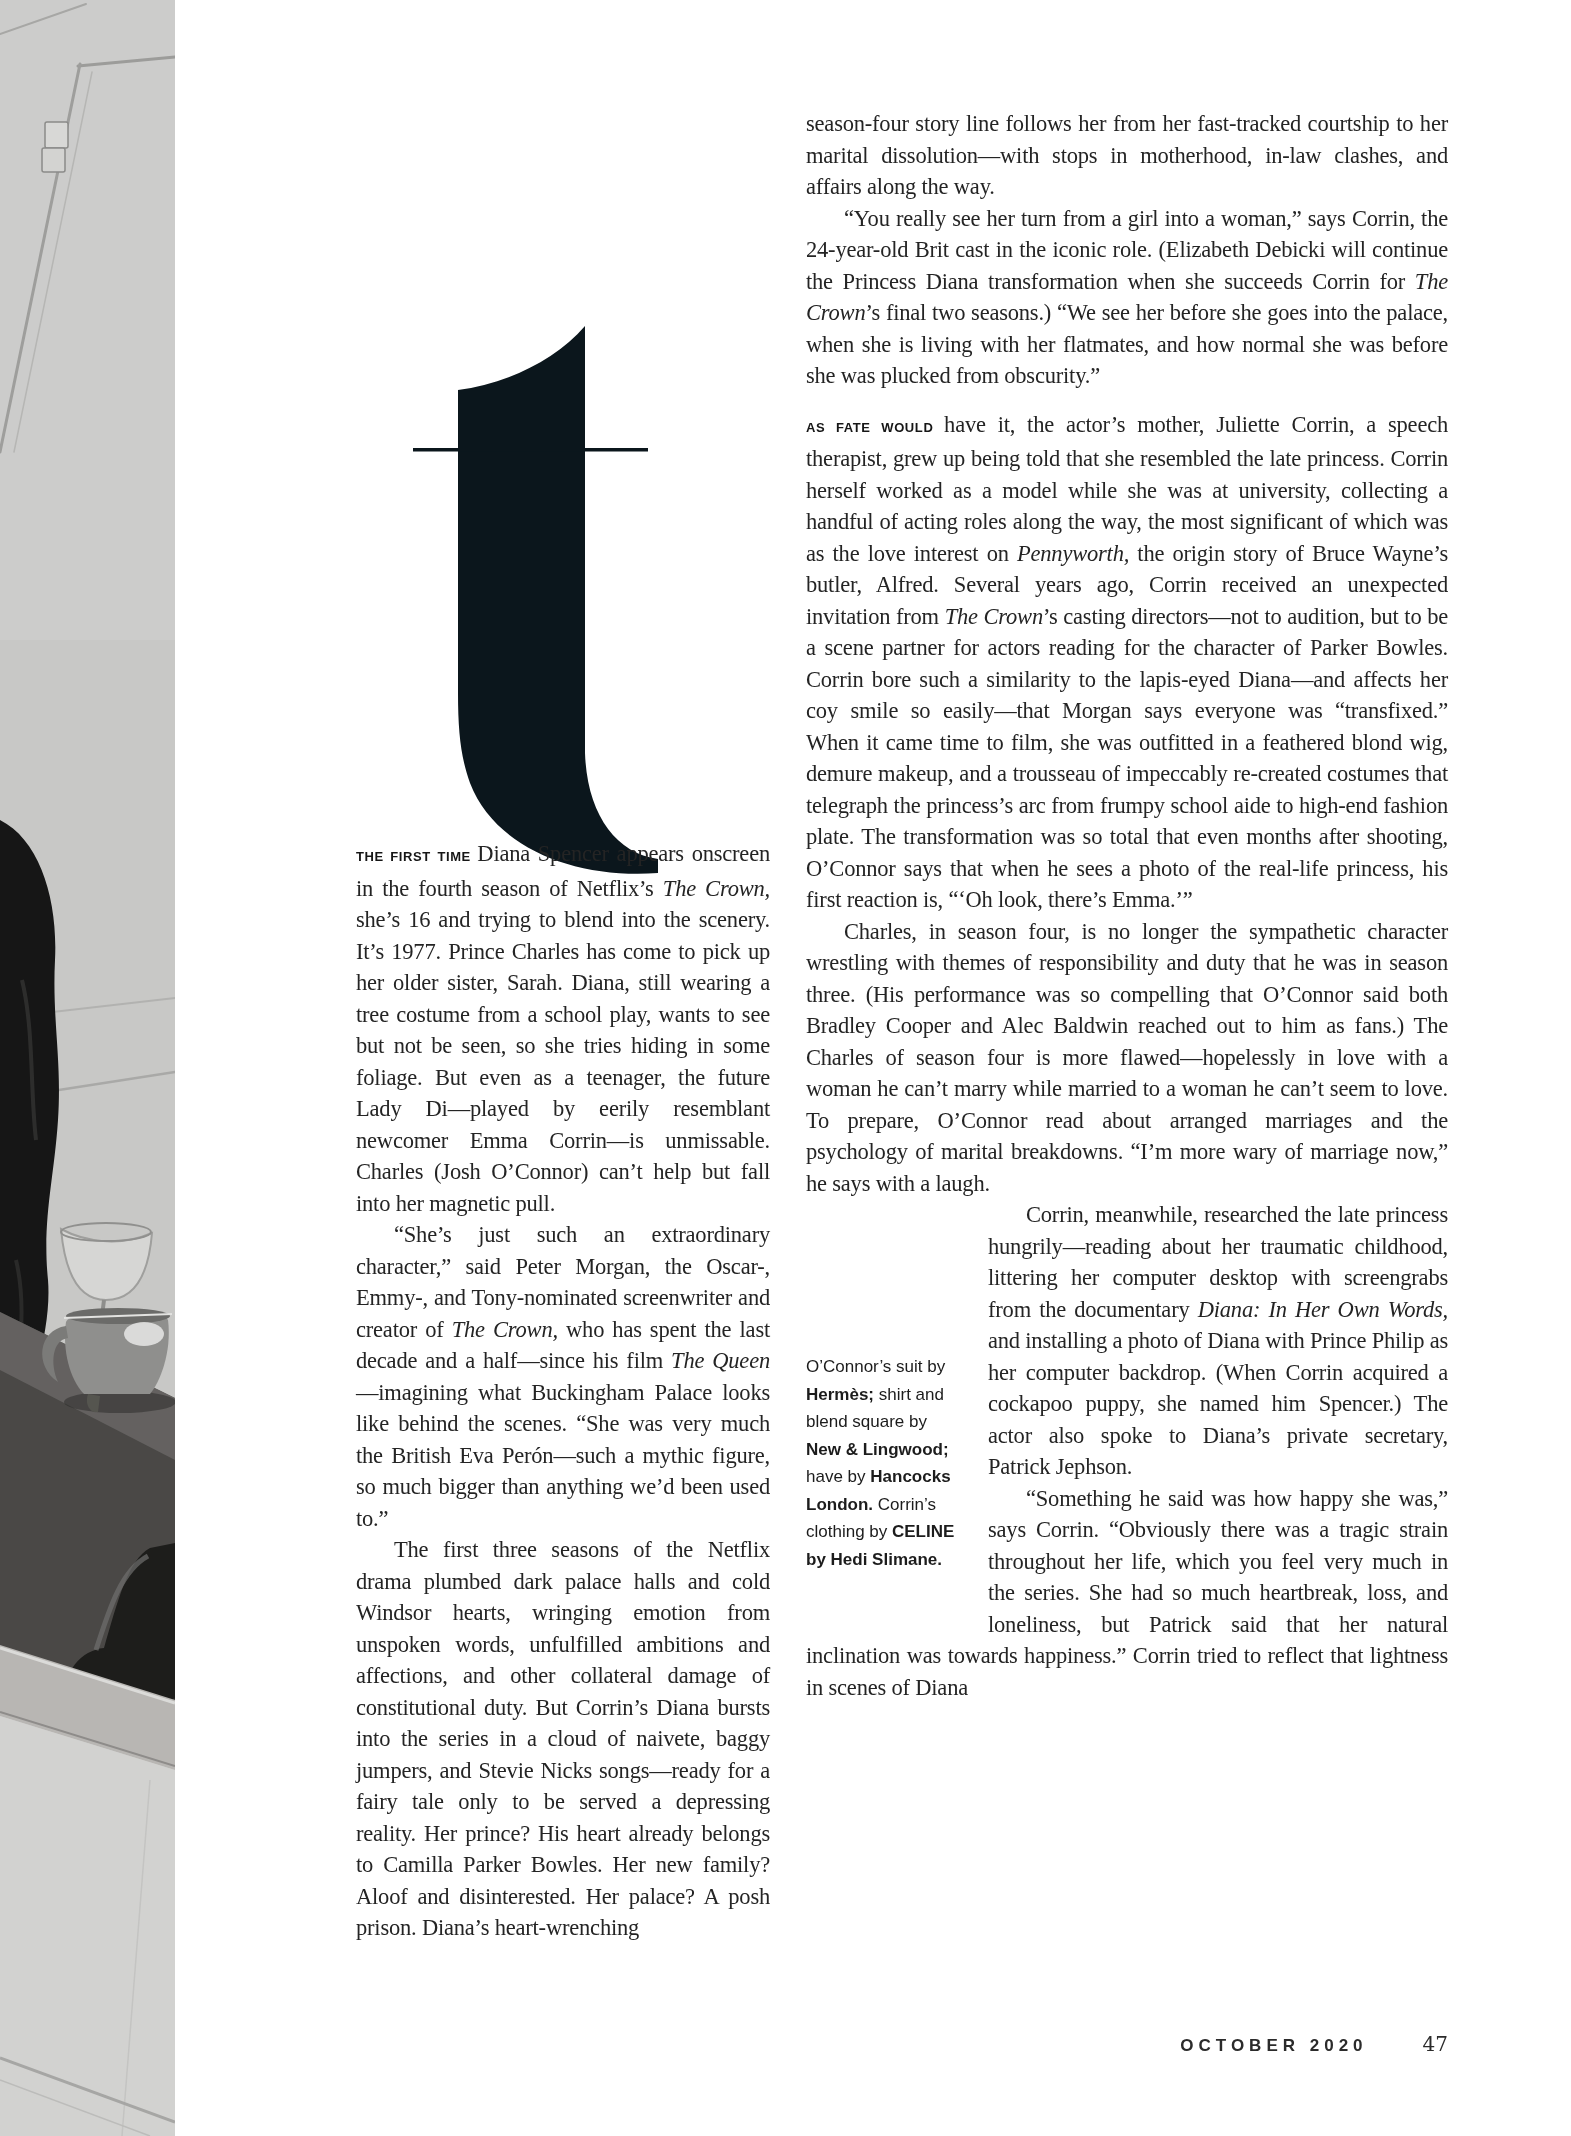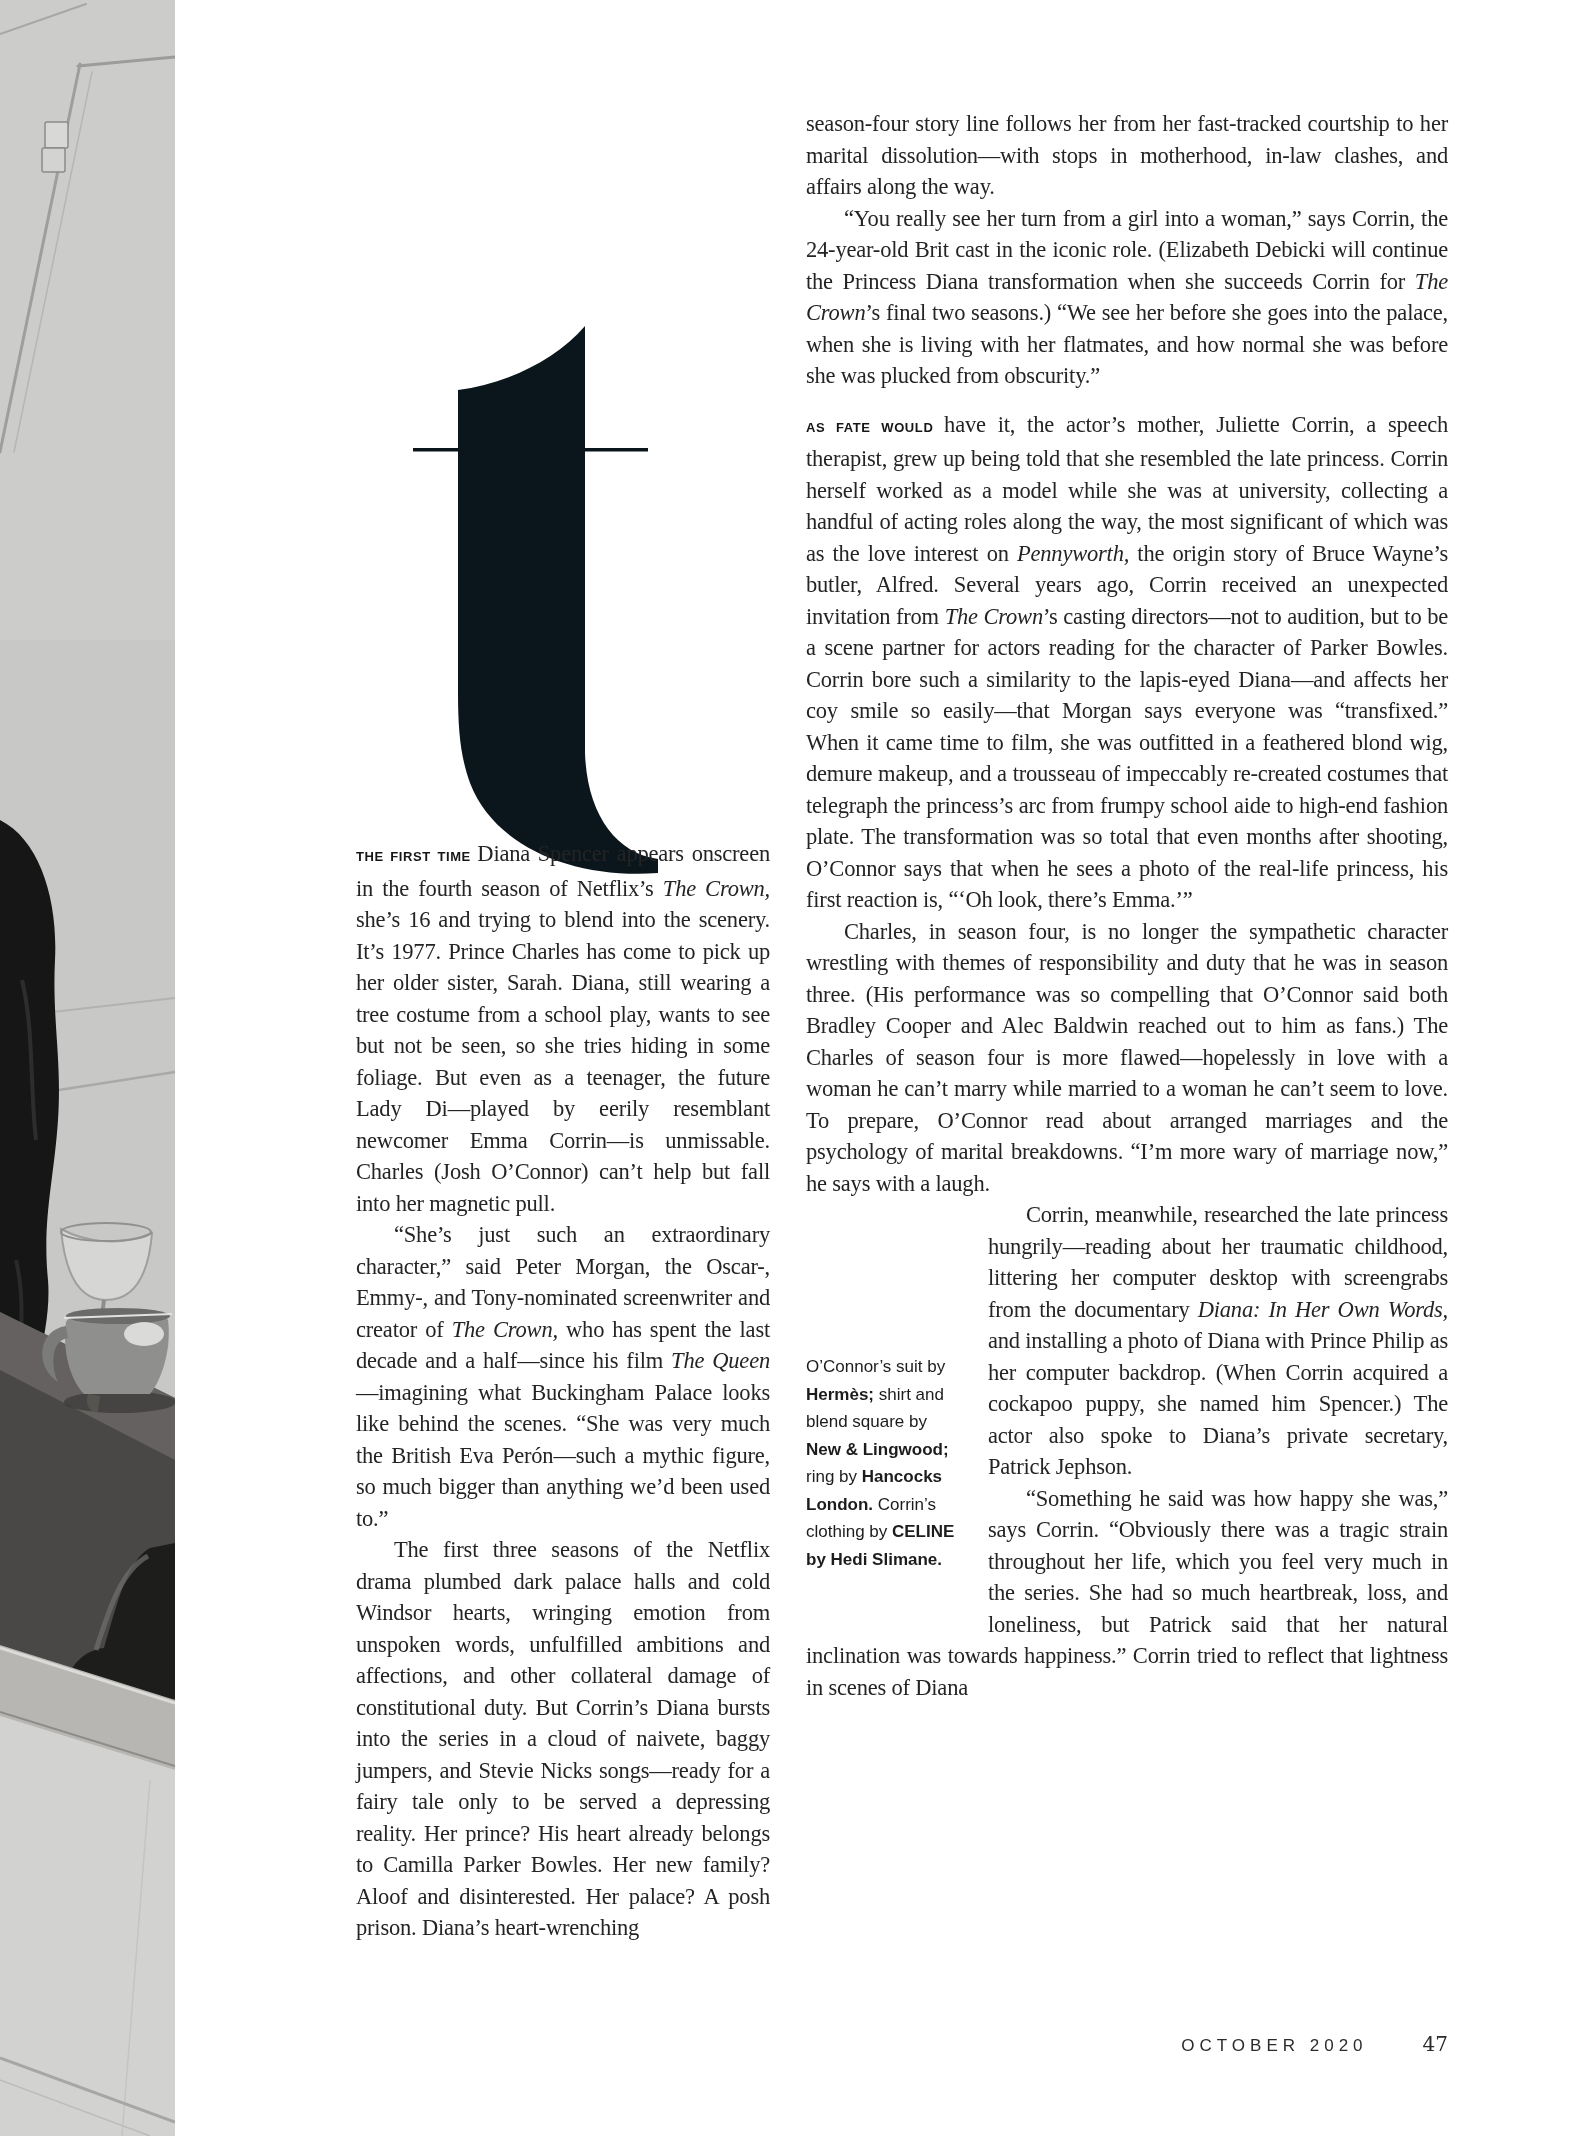--- a/index.html
+++ b/index.html
@@ -26,21 +26,21 @@
   
   #credits-float{float:left;width:182px;height:322px;margin-top:96px;padding-top:58px;
                  box-sizing:border-box;}
   #credits-text{width:152px;font-family:"Liberation Sans","DejaVu Sans",sans-serif;
                 font-size:17px;line-height:27.5px;letter-spacing:0;color:#1c1c1c;
                 text-align:left;text-indent:0;}
   #credits-text .s-b{font-weight:700;}
   
   #footer{position:absolute;left:806px;top:2032px;width:642px;display:flex;
           justify-content:flex-end;align-items:baseline;}
-  #footer-issue{font-family:"Liberation Sans","DejaVu Sans",sans-serif;font-weight:400;
+  #footer-issue{font-family:"Liberation Sans","DejaVu Sans",sans-serif;font-weight:700;
                 font-size:17px;letter-spacing:5px;color:#2b2b2b;margin-right:55px;}
   #footer-page{font-family:"DejaVu Serif","Liberation Serif",serif;font-size:20px;
                color:#2b2b2b;}
 </style>
 </head>
 <body>
 
 <div id="page">
 
   <div id="photo-strip">
@@ -117,21 +117,21 @@
 
   <div id="col-right" class="col">
     <div id="rc-top">
         <p class="para"><span class="s-n">season-four story line follows her from her fast-tracked courtship to her marital dissolution—with stops in motherhood, in-law clashes, and affairs along the way.</span></p>
         <p class="para indent"><span class="s-n">“You really see her turn from a girl into a woman,” says Corrin, the 24-year-old Brit cast in the iconic role. (Elizabeth Debicki will continue the Princess Diana transformation when she succeeds Corrin for </span><span class="s-i">The Crown</span><span class="s-n">’s final two seasons.) “We see her before she goes into the palace, when she is living with her flatmates, and how normal she was before she was plucked from obscurity.”</span></p>
         <p class="para space-before"><span class="s-lead">AS FATE WOULD </span><span class="s-n">have it, the actor’s mother, Juliette Corrin, a speech therapist, grew up being told that she resembled the late princess. Corrin herself worked as a model while she was at university, collecting a handful of acting roles along the way, the most significant of which was as the love interest on </span><span class="s-i">Pennyworth,</span><span class="s-n"> the origin story of Bruce Wayne’s butler, Alfred. Several years ago, Corrin received an unexpected invitation from </span><span class="s-i">The Crown</span><span class="s-n">’s casting directors—not to audition, but to be a scene partner for actors reading for the character of Parker Bowles. Corrin bore such a similarity to the lapis-eyed Diana—and affects her coy smile so easily—that Morgan says everyone was “transfixed.” When it came time to film, she was outfitted in a feathered blond wig, demure makeup, and a trousseau of impeccably re-created costumes that telegraph the princess’s arc from frumpy school aide to high-end fashion plate. The transformation was so total that even months after shooting, O’Connor says that when he sees a photo of the real-life princess, his first reaction is, “‘Oh look, there’s Emma.’”</span></p>
         <p class="para indent"><span class="s-n">Charles, in season four, is no longer the sympathetic character wrestling with themes of responsibility and duty that he was in season three. (His performance was so compelling that O’Connor said both Bradley Cooper and Alec Baldwin reached out to him as fans.) The Charles of season four is more flawed—hopelessly in love with a woman he can’t marry while married to a woman he can’t seem to love. To prepare, O’Connor read about arranged marriages and the psychology of marital breakdowns. “I’m more wary of marriage now,” he says with a laugh.</span></p>
       </div>
     <div id="rc-wrap">
       <div id="credits-float">
-        <div id="credits-text"><span class="s-n">O’Connor’s suit by </span><span class="s-b">Hermès; </span><span class="s-n">shirt and blend square by </span><span class="s-b">New &amp; Lingwood; </span><span class="s-n">ring by </span><span class="s-b">Hancocks London. </span><span class="s-n">Corrin’s clothing by </span><span class="s-b">CELINE by Hedi Slimane.</span></div>
+        <div id="credits-text"><span class="s-n">O’Connor’s suit by </span><span class="s-b">Hermès; </span><span class="s-n">shirt and blend square by </span><span class="s-b">New &amp; Lingwood; </span><span class="s-n">have by </span><span class="s-b">Hancocks London. </span><span class="s-n">Corrin’s clothing by </span><span class="s-b">CELINE by Hedi Slimane.</span></div>
       </div>
       <div>
           <p class="para indent"><span class="s-n">Corrin, meanwhile, researched the late princess hungrily—reading about her traumatic childhood, littering her computer desktop with screengrabs from the documentary </span><span class="s-i">Diana: In Her Own Words,</span><span class="s-n"> and installing a photo of Diana with Prince Philip as her computer backdrop. (When Corrin acquired a cockapoo puppy, she named him Spencer.) The actor also spoke to Diana’s private secretary, Patrick Jephson.</span></p>
           <p class="para indent"><span class="s-n">“Something he said was how happy she was,” says Corrin. “Obviously there was a tragic strain throughout her life, which you feel very much in the series. She had so much heartbreak, loss, and loneliness, but Patrick said that her natural inclination was towards happiness.” Corrin tried to reflect that lightness in scenes of Diana</span></p>
         </div>
     </div>
   </div>
 
   <div id="footer">
     <span id="footer-issue">OCTOBER 2020</span>

